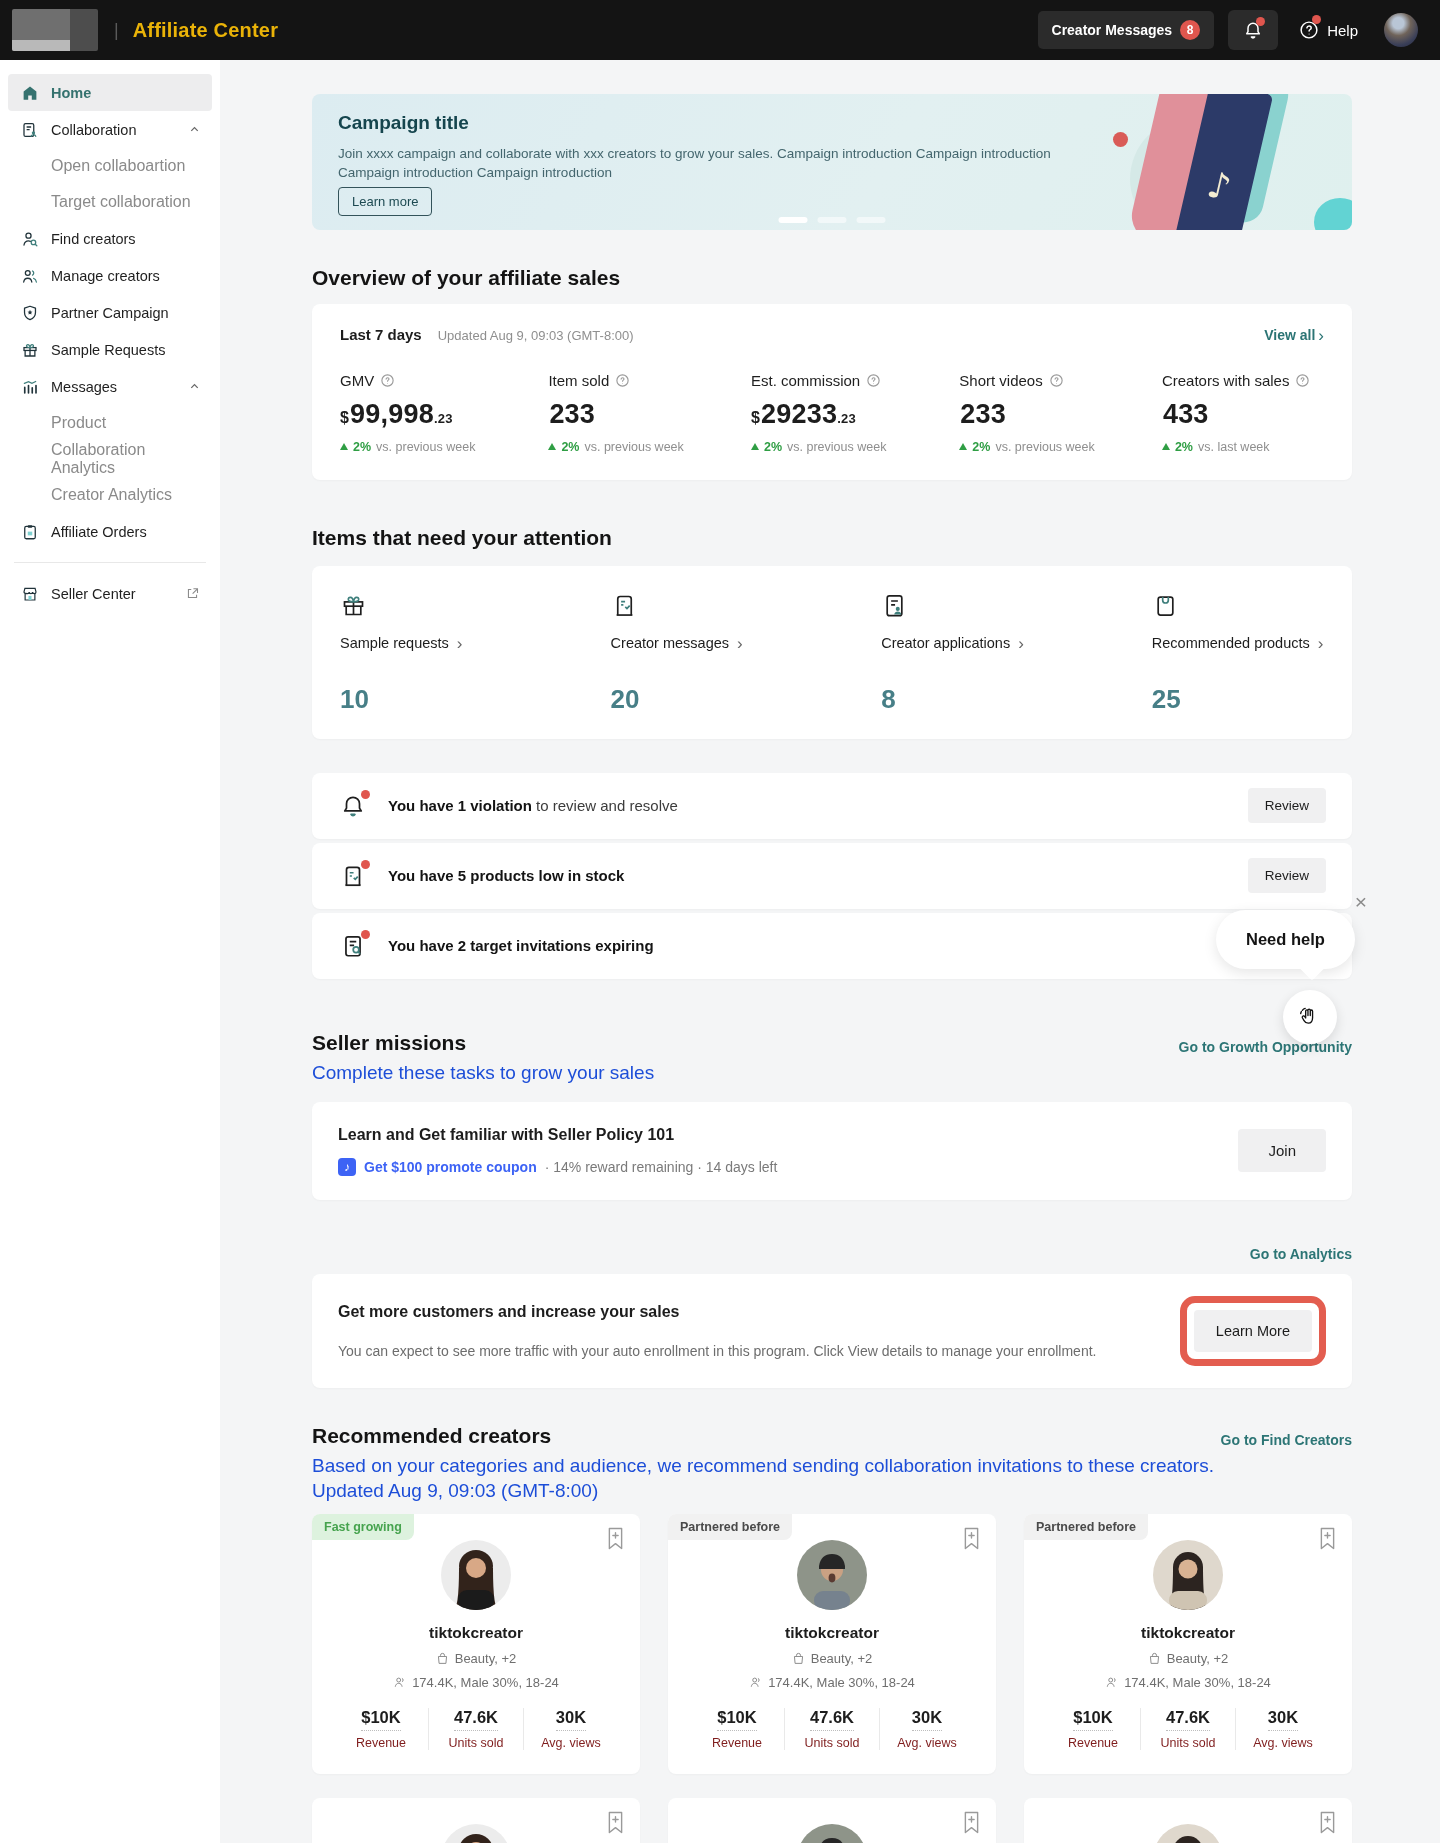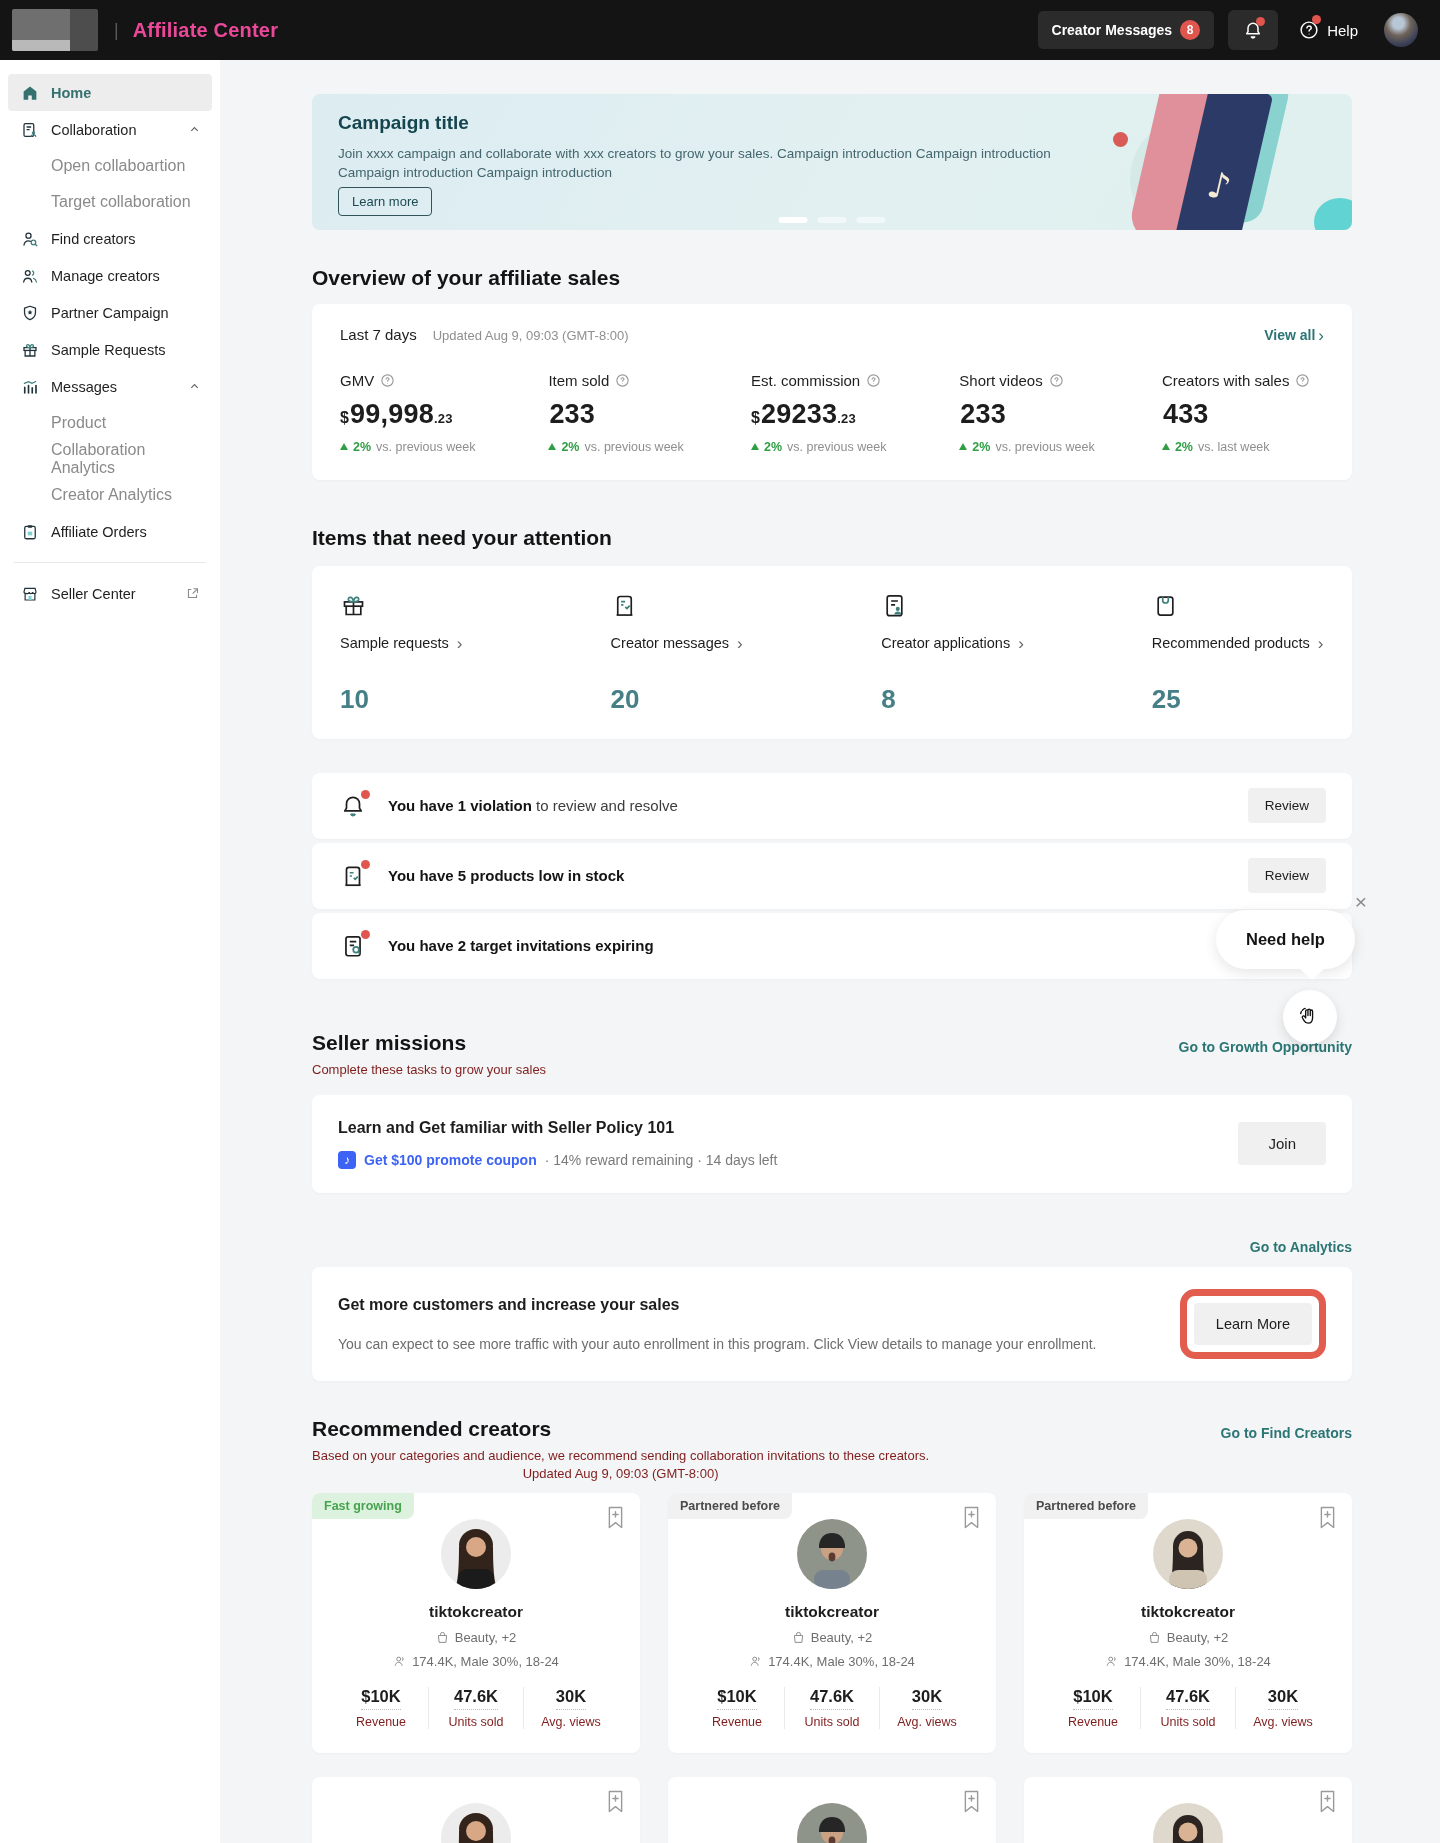--- a/index.html
+++ b/index.html
@@ -7,21 +7,21 @@
   .page { position:relative; width:1440px; height:1843px; overflow:hidden; background:#f4f5f6; }
 
   
   .topbar { position:absolute; top:0; left:0; right:0; height:60px; background:#141414;
             display:flex; align-items:center; padding:0 22px 0 12px; z-index:40; }
   .logo-box { width:86px; height:42px; border-radius:2px;
               background:linear-gradient(90deg,#6f6f6f 0 68%,#4d4d4d 68%),#6f6f6f;
               position:relative; overflow:hidden; }
   .logo-box:after { content:""; position:absolute; left:0; bottom:0; width:68%; height:11px; background:#b9b9b9; }
   .topbar-divider { color:#5a5a5a; margin:0 14px 0 16px; font-size:18px; }
-  .topbar-title { color:#ec4899; font-size:20px; font-weight:700; letter-spacing:.2px; }
+  .topbar-title { color:#eab308; font-size:20px; font-weight:700; letter-spacing:.2px; }
   .topbar-right { margin-left:auto; display:flex; align-items:center; gap:14px; }
   .cm-btn { position:relative; display:flex; align-items:center; gap:8px; background:#2b2b2b; color:#fff;
             font-size:14px; font-weight:600; border:none; border-radius:5px; padding:9px 14px; cursor:pointer; }
   .cm-badge { background:#e0564e; color:#fff; font-size:12px; font-weight:700; min-width:20px; height:20px;
               border-radius:10px; display:flex; align-items:center; justify-content:center; padding:0 5px; }
   .bell-btn { position:relative; width:50px; height:40px; background:#2b2b2b; border:none; border-radius:6px;
               display:flex; align-items:center; justify-content:center; cursor:pointer; }
   .red-dot { position:absolute; width:9px; height:9px; border-radius:50%; background:#e0564e; }
   .bell-btn .red-dot { top:7px; right:13px; }
   .help-wrap { position:relative; display:flex; align-items:center; gap:7px; color:#fff; font-size:15px; cursor:pointer; padding:6px; }
@@ -63,21 +63,21 @@
   .art-note { color:#f3ecd2; font-size:36px; margin-top:40px; font-family:"DejaVu Sans",sans-serif; }
   .art-blob { position:absolute; right:-14px; bottom:-16px; width:52px; height:48px; border-radius:50%; background:#62d3d3; }
   .carousel { position:absolute; left:50%; transform:translateX(-50%); bottom:7px; display:flex; gap:10px; }
   .bar { width:29px; height:6px; border-radius:3px; background:rgba(255,255,255,.55); cursor:pointer; }
   .bar.on { background:#ffffff; }
 
   
   .card { background:#fff; border-radius:8px; box-shadow:0 1px 2px rgba(0,0,0,.03); }
   .overview-card { margin-top:14px; padding:22px 28px 26px; }
   .ov-head { display:flex; align-items:baseline; }
-  .ov-range { font-size:15px; font-weight:400; }
+  .ov-range { font-size:15px; font-weight:700; }
   .ov-updated { font-size:13px; color:#8f8f8f; margin-left:16px; }
   .ov-viewall { margin-left:auto; }
   .metrics { display:grid; grid-template-columns:1.08fr 1.05fr 1.08fr 1.05fr .84fr; margin-top:28px; }
   .m-label { display:flex; align-items:center; gap:6px; font-size:15px; color:#1f1f1f; }
   .m-value { margin-top:10px; font-size:27px; font-weight:700; letter-spacing:.2px; }
   .m-prefix { font-size:16px; font-weight:700; margin-right:1px; }
   .m-dec { font-size:13px; font-weight:700; }
   .m-change { margin-top:10px; display:flex; align-items:center; gap:5px; font-size:12.5px; color:#8f8f8f; }
   .up-arrow { width:0; height:0; border-left:4px solid transparent; border-right:4px solid transparent; border-bottom:7px solid #2f9e44; }
   .pct { color:#2f9e44; font-weight:700; }
@@ -94,21 +94,21 @@
   .alert-row { height:66px; display:flex; align-items:center; padding:0 26px 0 28px; border-radius:8px; }
   .alert-ic { position:relative; margin-right:22px; display:flex; }
   .alert-ic .red-dot { top:-3px; right:-4px; }
   .alert-text { font-size:15px; color:#3c3c3c; }
   .alert-text b { color:#141414; }
   .review-btn { margin-left:auto; background:#f0f0f1; border:none; border-radius:4px; padding:10px 17px;
                 font-size:13.5px; color:#1d1d1d; cursor:pointer; }
 
   
   .sec-row { display:flex; align-items:flex-start; }
-  .sec-sub { font-size:13px; color:#7f1d1d; margin-top:7px;text-align:center; }
+  .sec-sub { font-size:19px; color:#1d4ed8; margin-top:7px; }
   .sec-link { margin-left:auto; margin-top:8px; }
 
   
   .missions-card { margin-top:18px; padding:24px 26px; display:flex; align-items:center; }
   .mission-title { font-size:16px; font-weight:700; }
   .mission-meta { display:flex; align-items:center; gap:8px; margin-top:14px; font-size:14px; color:#7a7a7a; }
   .coin-ic { width:18px; height:18px; border-radius:4px; background:#3d63f5; color:#fff; font-size:12px;
              display:flex; align-items:center; justify-content:center; }
   .coupon-link { color:#3d63f5; font-weight:700; cursor:pointer; }
   .join-btn { margin-left:auto; background:#f0f0f1; border:none; border-radius:4px; padding:13px 30px;

